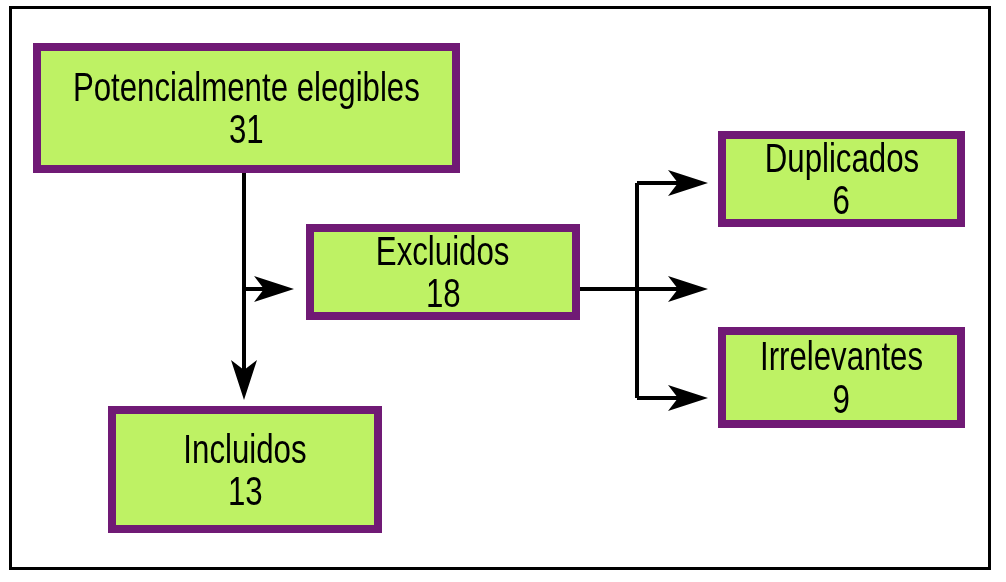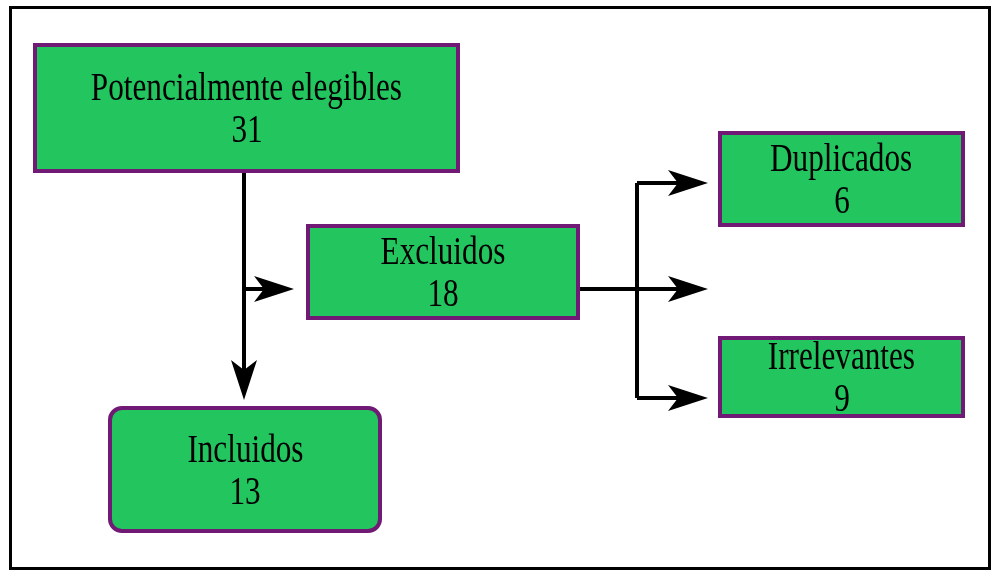--- a/index.html
+++ b/index.html
@@ -19,46 +19,45 @@
     position: absolute;
     left: 9px;
     top: 6px;
     width: 982px;
     height: 564px;
     border: 3px solid #000000;
     box-sizing: border-box;
   }
   .node {
     position: absolute;
-    border: 4px solid #701a75;
-    background: #22c55e;
+    border: 8px solid #701a75;
+    background: #bef264;
     box-sizing: border-box;
     display: flex;
     flex-direction: column;
     align-items: center;
     justify-content: center;
     color: #000000;
     z-index: 2;
-    font-family: Liberation Serif, serif;
   }
   .tline {
     font-size: 40px;
     line-height: 42px;
     font-weight: 400;
     white-space: nowrap;
     text-align: center;
     transform: scaleX(0.78);
     transform-origin: 50% 50%;
   }
   .node-a { left: 33px;  top: 43px;  width: 427px; height: 130px; }
   .node-b { left: 306px; top: 224px; width: 274px; height: 96px; }
-  .node-c { left: 108px; top: 406px; width: 274px; height: 127px; border-radius: 14px; }
+  .node-c { left: 108px; top: 406px; width: 274px; height: 127px; }
   .node-d { left: 718px; top: 131px; width: 247px; height: 96px; }
   .node-e { left: 718px; top: 241px; width: 247px; height: 99px;  }
-  .node-f { left: 718px; top: 336px; width: 247px; height: 82px; }
+  .node-f { left: 718px; top: 327px; width: 247px; height: 101px; justify-content: space-between; }
   svg.connectors {
     position: absolute;
     left: 0; top: 0;
     width: 1006px;
     height: 582px;
     z-index: 1;
     pointer-events: none;
   }
   svg.connectors path {
     fill: none;

